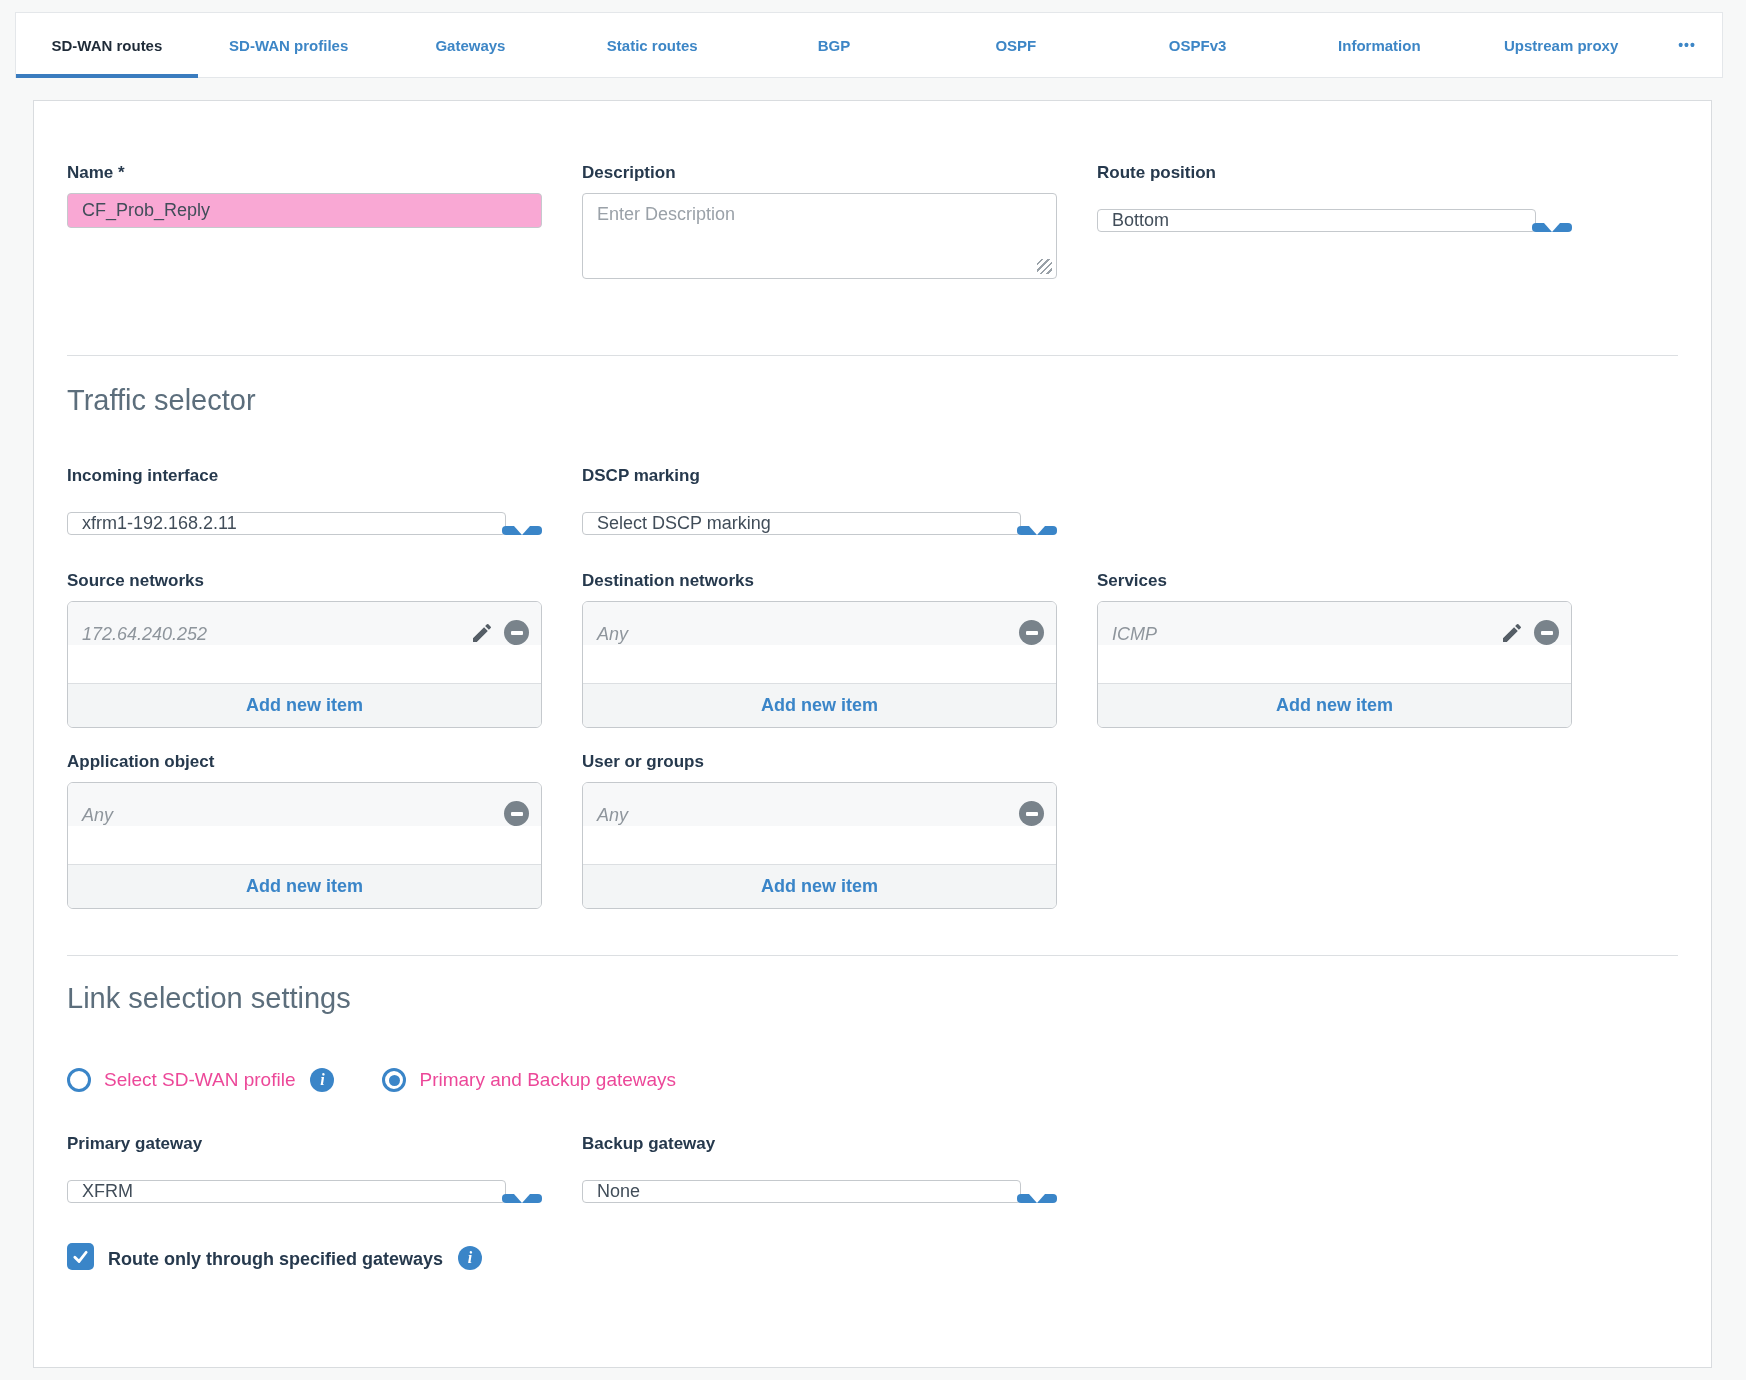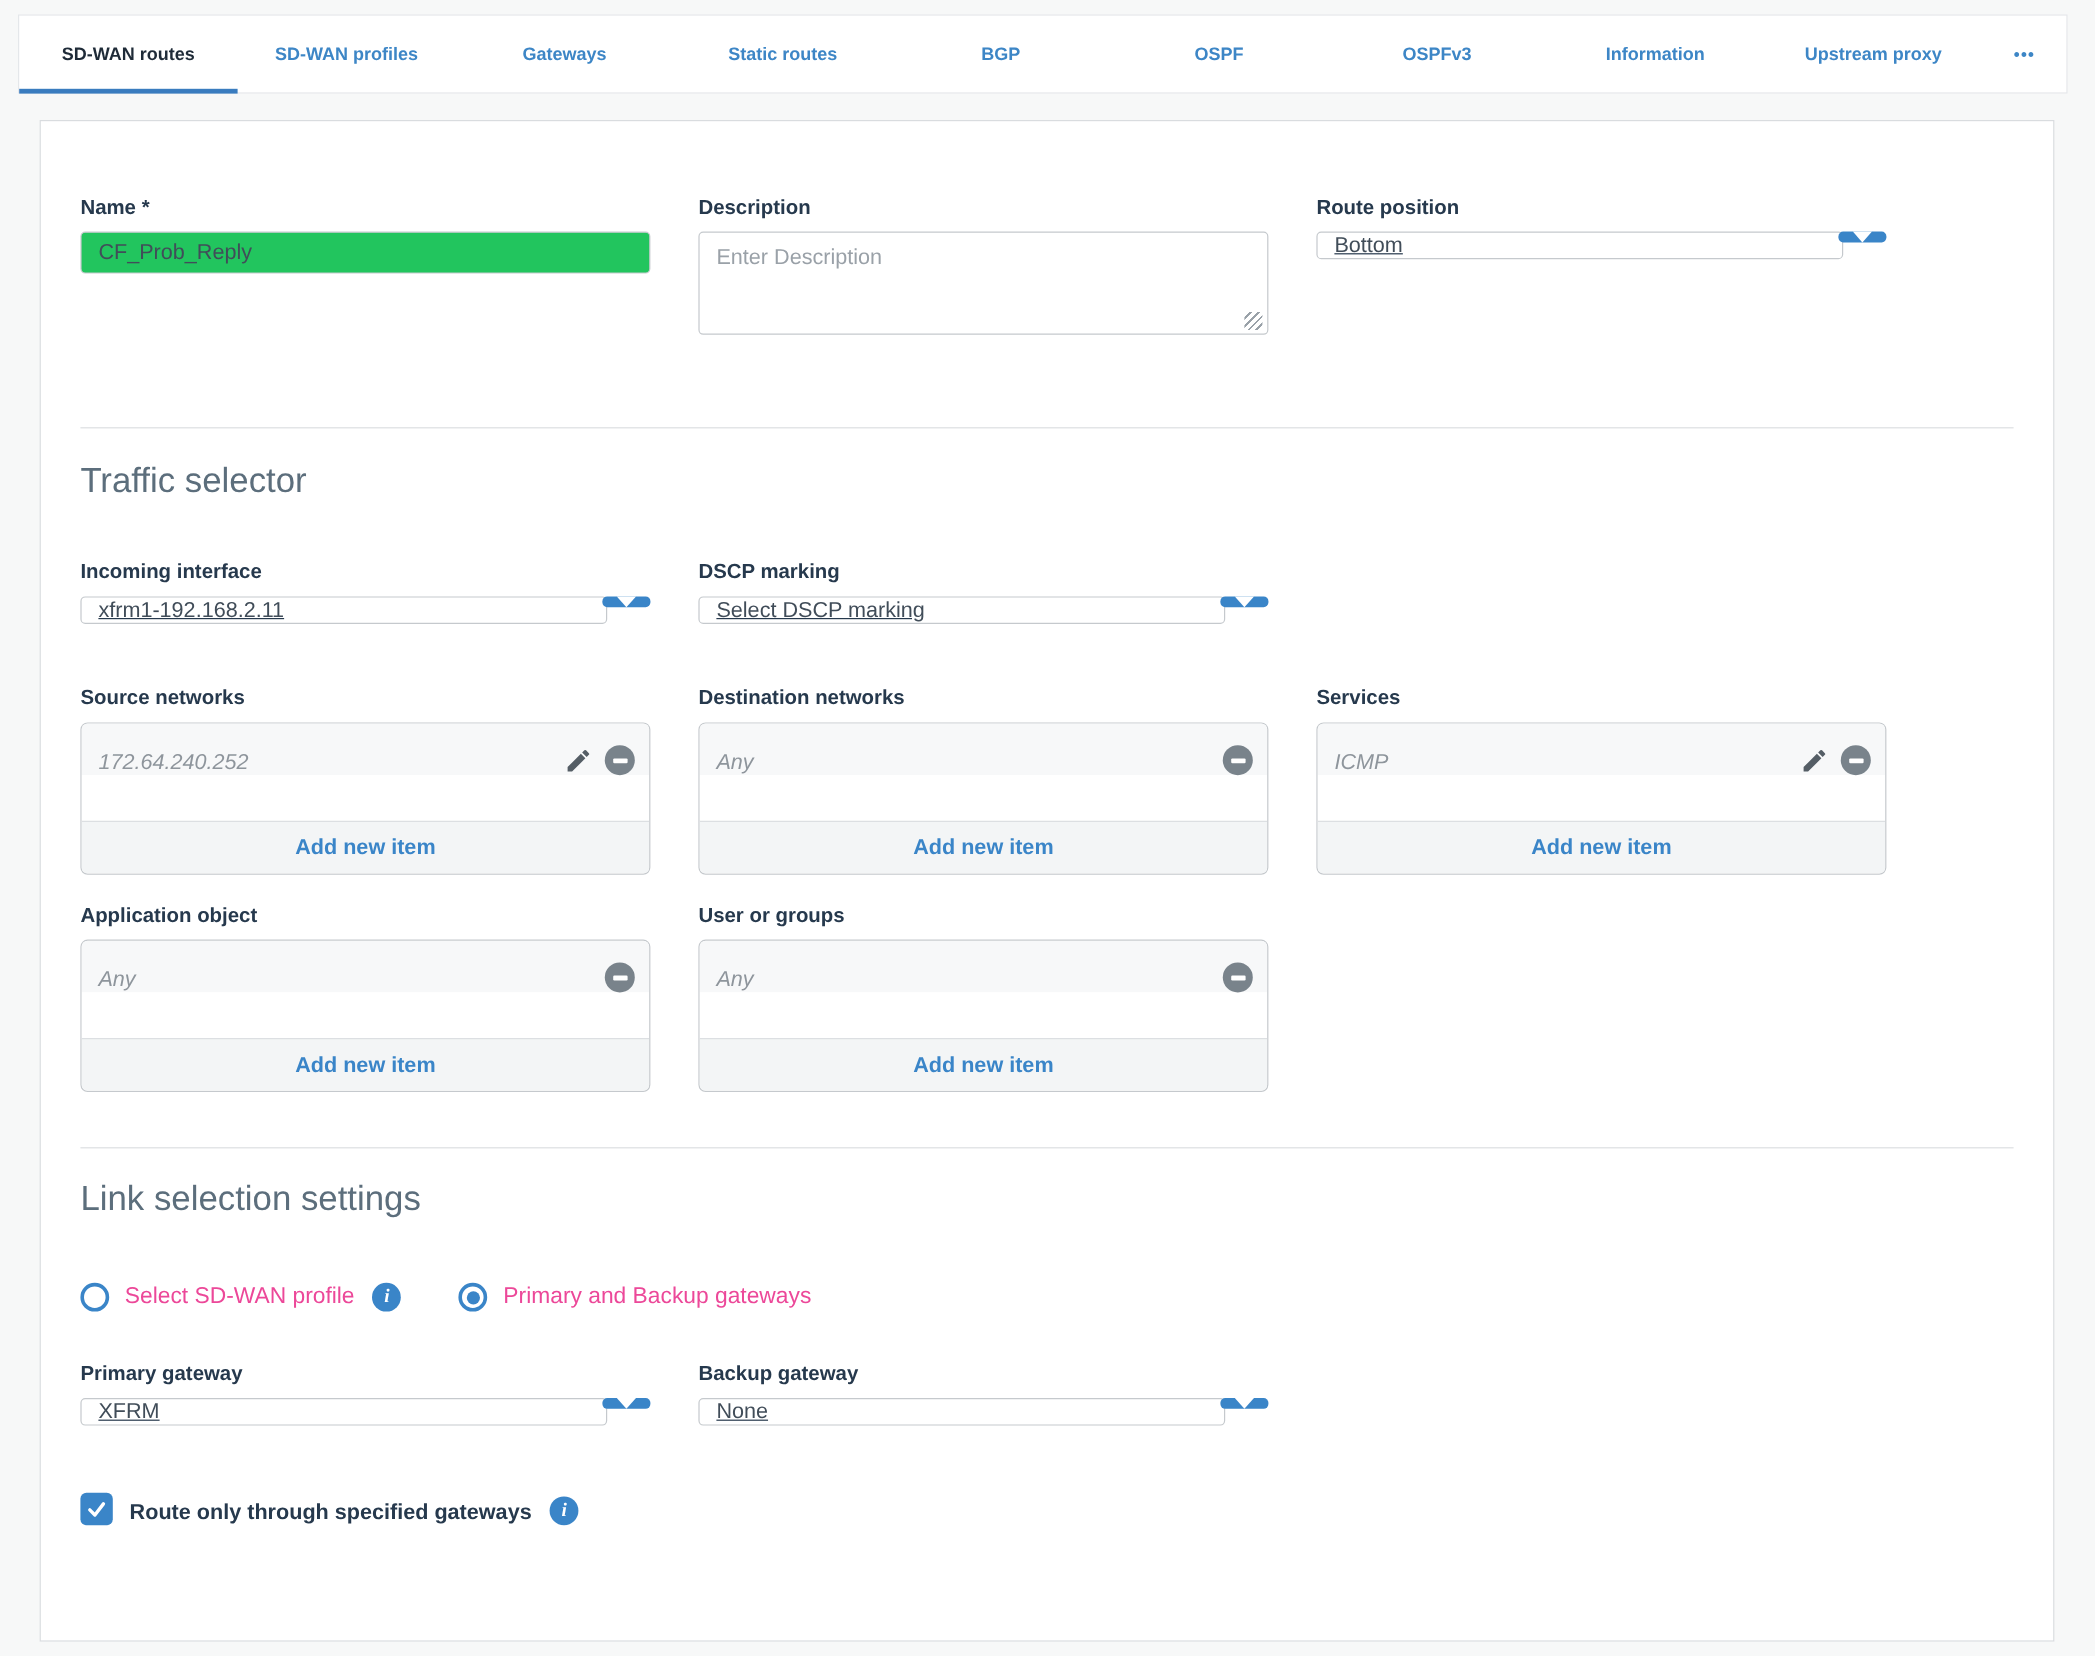--- a/index.html
+++ b/index.html
@@ -36,39 +36,39 @@
     background:#ffffff; border:1px solid #d9dcdf;
     padding:0 33px;
   }
 
   .g3 { display:grid; grid-template-columns:475px 475px 475px; column-gap:40px; }
 
   .field-label { font-size:17px; font-weight:700; color:#26394d; margin-bottom:10px; display:block; }
 
   .text-input {
     width:100%; height:35px; border:1px solid #c5c9cd; border-radius:4px;
-    padding:0 14px; font-size:18px; color:#414d59; background:#22c55e;
+    padding:0 14px; font-size:18px; color:#414d59; background:#f9a8d4;
     font-family:"Liberation Sans", sans-serif; outline:none;
   }
 
   .ta-wrap { position:relative; }
   textarea.desc {
     width:100%; height:86px; border:1px solid #c5c9cd; border-radius:4px;
     padding:10px 14px; font-size:18px; color:#414d59; resize:none;
     font-family:"Liberation Sans", sans-serif; outline:none;
   }
   textarea.desc::placeholder { color:#9aa1a8; }
   .ta-wrap::after {
     content:""; position:absolute; right:5px; bottom:9px; width:15px; height:15px;
     background:repeating-linear-gradient(135deg, transparent 0 3px, #99a1a8 3px 4.6px);
     pointer-events:none;
   }
 
   
-  .sel { display:flex; align-items:flex-start; height:39px;text-decoration:underline; }
+  .sel { display:flex; align-items:flex-end; height:39px; }
   .sel-text {
     flex:1 1 auto; border:1px solid #c5c9cd; border-radius:4px;
     background:#fff; display:flex; align-items:center; padding:0 14px;
     font-size:18px; color:#414d59; white-space:nowrap; overflow:hidden;
   }
   .sel-btn {
     flex:0 0 40px; margin-left:-4px; background:#3a85c8; border-radius:4px;
     display:flex; align-items:center; justify-content:center; cursor:pointer;
     position:relative; z-index:1;
   }

